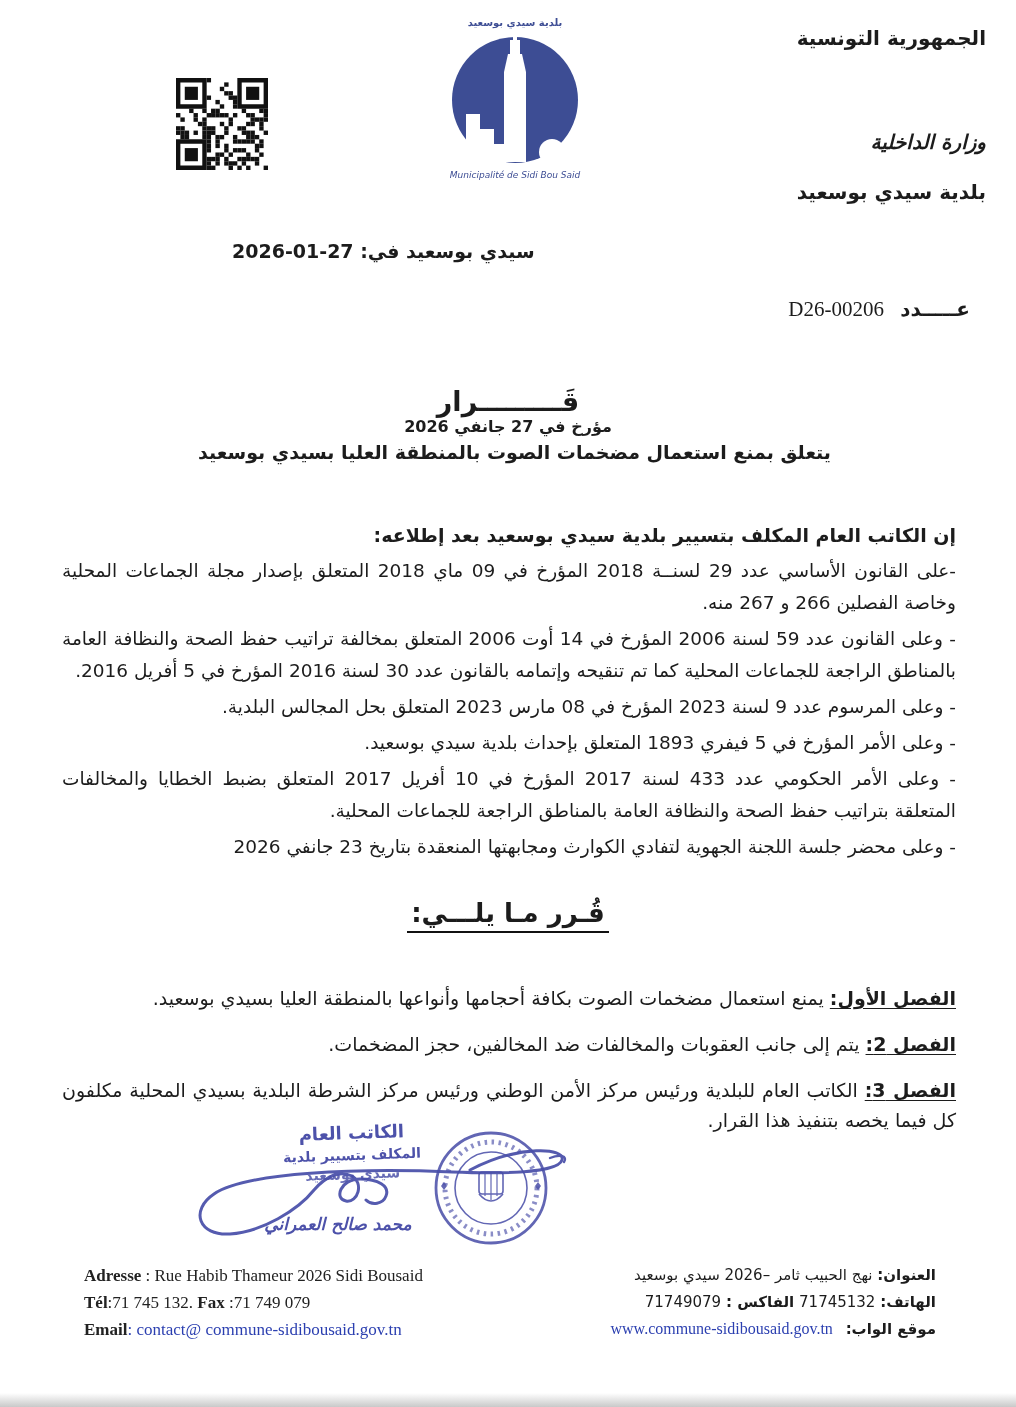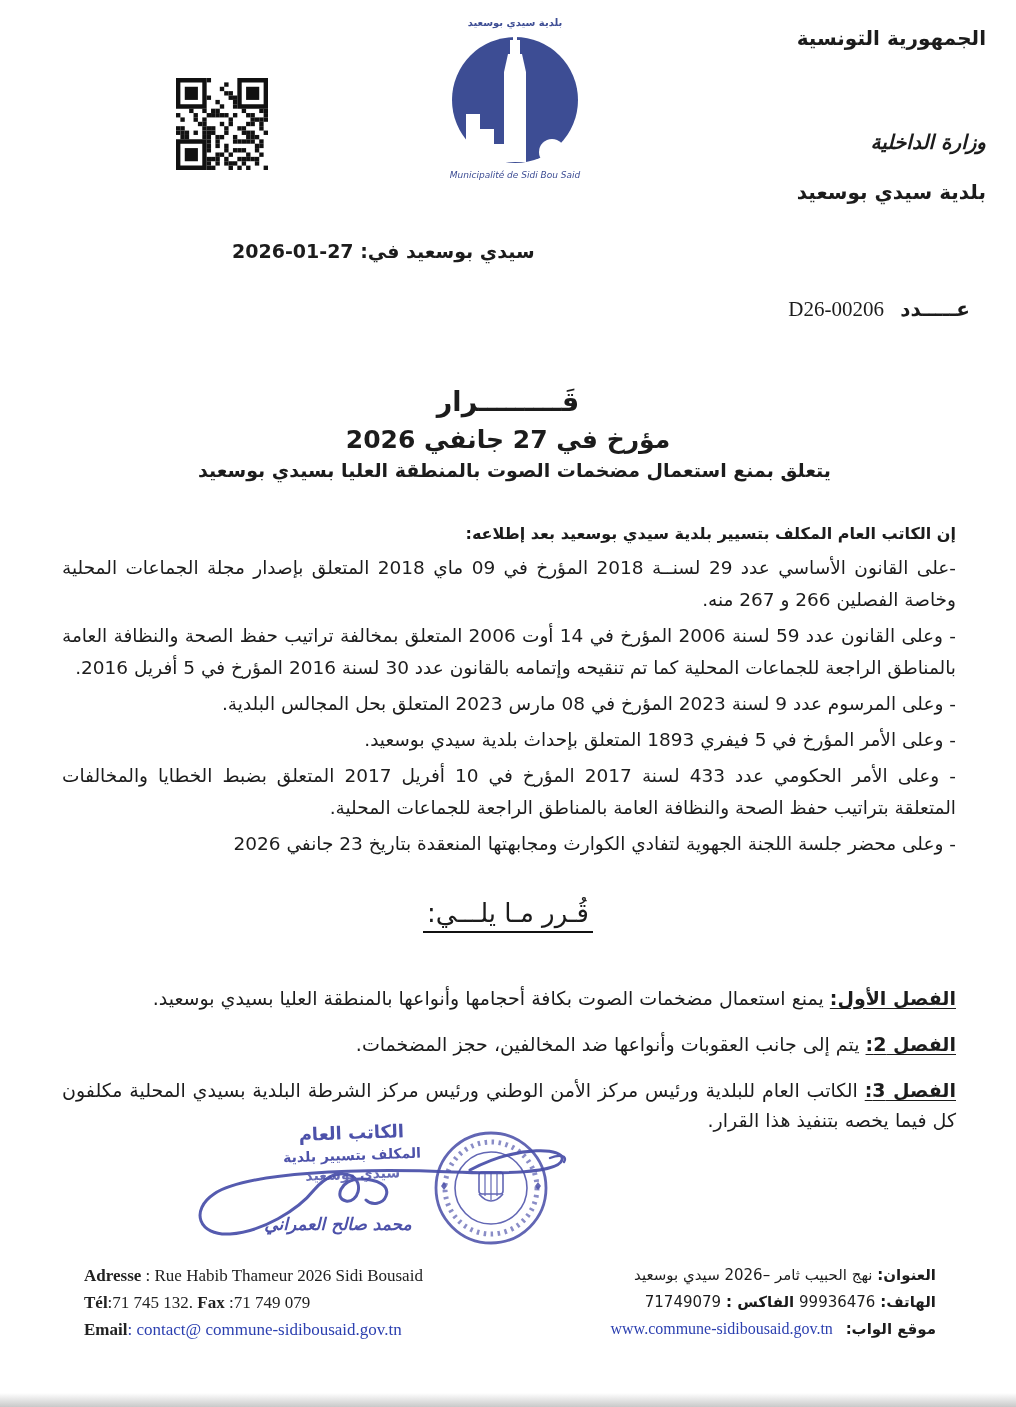--- a/index.html
+++ b/index.html
@@ -21,31 +21,31 @@
 
   
   .date-line { position:absolute; top:240px; left:232px; font-size:19px; font-weight:700; }
   .num-line  { position:absolute; top:297px; right:46px; font-size:20px; direction:rtl; }
   .num-line .num-label { font-weight:700; letter-spacing:1px; }
   .num-line .num-value { font-family:"Liberation Serif", serif; font-size:21px; margin-right:10px; direction:ltr; unicode-bidi:embed; display:inline-block; }
 
   
   .title-block { position:absolute; top:374px; left:0; width:100%; text-align:center; direction:rtl; }
   .title-block .t1 { font-size:27px; font-weight:700;margin-top:12px; }
-  .title-block .t2 { font-size:25px; font-weight:700; margin-top:8px; }
+  .title-block .t2 { font-size:16px; font-weight:700; }
   .title-block .t3 { font-size:19px; font-weight:700; margin-top:5px;padding-left:13px; }
 
   
   .preamble { position:absolute; top:524px; right:60px; left:62px; direction:rtl; text-align:justify; }
-  .preamble .intro { font-size:16px; font-weight:700; margin-bottom:9px; }
+  .preamble .intro { font-size:19px; font-weight:700; margin-bottom:9px; }
   .preamble p.cons { font-size:18.5px; line-height:32px; margin-bottom:4px; }
 
   
   .decision { position:absolute; top:898px; left:0; width:100%; text-align:center; direction:rtl; }
-  .decision span { font-size:26px; font-weight:400; border-bottom:2.5px solid #111; padding:0 4px 3px; letter-spacing:1px; }
+  .decision span { font-size:26px; font-weight:700; border-bottom:2.5px solid #111; padding:0 4px 3px; letter-spacing:1px; }
 
   
   .articles { position:absolute; top:983px; right:60px; left:62px; direction:rtl; text-align:justify; }
   .articles p { font-size:19px; line-height:30px; margin-bottom:16px; }
   .articles .alabel { font-weight:700; text-decoration:underline; text-underline-offset:3px; }
 
   
   .sig { position:absolute; top:1122px; left:180px; width:420px; height:145px; }
   .sig-stamp-text { position:absolute; left:62px; top:0; width:220px; text-align:center;
                     color:#4d52aa; direction:rtl; transform:rotate(-2deg); }
@@ -262,21 +262,21 @@
 
   <div class="decision">
     <span>قُـرر مـا يلـــي:</span>
   </div>
 
   <div class="articles">
     <p>
       <span class="alabel">الفصل الأول:</span><span> يمنع استعمال مضخمات الصوت بكافة أحجامها وأنواعها بالمنطقة العليا بسيدي بوسعيد.</span>
     </p>
     <p>
-      <span class="alabel">الفصل 2:</span><span> يتم إلى جانب العقوبات وأنواعها ضد المخالفين، حجز المضخمات.</span>
+      <span class="alabel">الفصل 2:</span><span> يتم إلى جانب العقوبات والمخالفات ضد المخالفين، حجز المضخمات.</span>
     </p>
     <p>
       <span class="alabel">الفصل 3:</span><span> الكاتب العام للبلدية ورئيس مركز الأمن الوطني ورئيس مركز الشرطة البلدية بسيدي المحلية مكلفون كل فيما يخصه بتنفيذ هذا القرار.</span>
     </p>
   </div>
 
   <div class="sig">
     <div class="sig-stamp-text">
       <div class="s1">الكاتب العام</div>
       <div class="s2">المكلف بتسيير بلدية</div>
@@ -322,21 +322,21 @@
       <div class="row">
         <b>Email</b><span class="f-link">: contact@ commune-sidibousaid.gov.tn</span>
       </div>
     </div>
 
     <div class="f-ar">
       <div class="row">
         <b>العنوان:</b><span> نهج الحبيب ثامر –2026 سيدي بوسعيد</span>
       </div>
       <div class="row">
-        <b>الهاتف:</b><span> 99936476 </span><b>الفاكس :</b><span> 71749079</span>
+        <b>الهاتف:</b><span> 71745132 </span><b>الفاكس :</b><span> 71749079</span>
       </div>
       <div class="row">
         <b>موقع الواب:</b>
         <span class="f-link" style="margin-right:8px;">www.commune-sidibousaid.gov.tn</span>
       </div>
     </div>
   </div>
 
   <div class="scan-edge"></div>
 </div>

